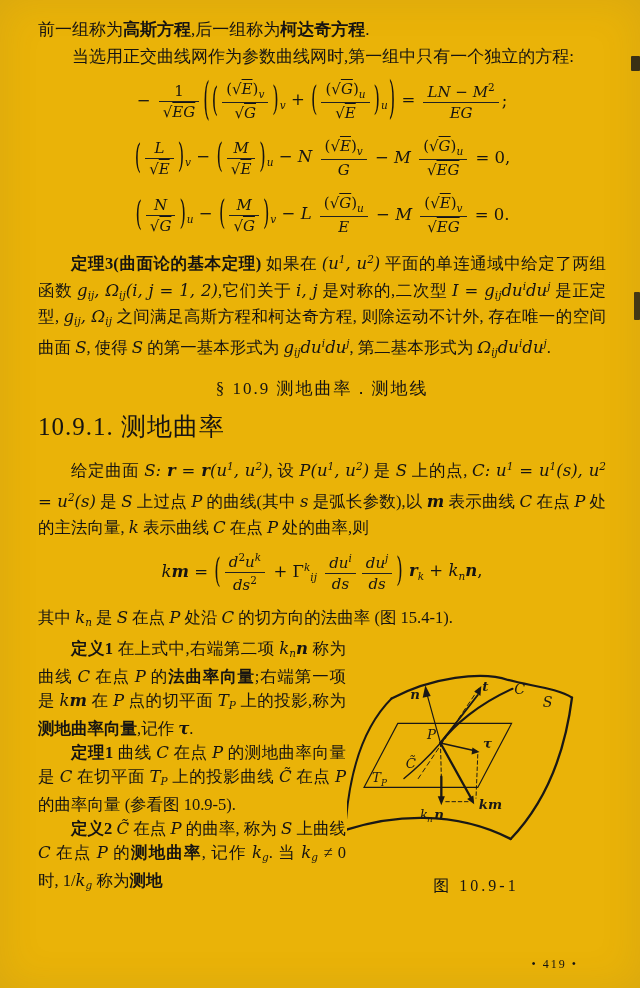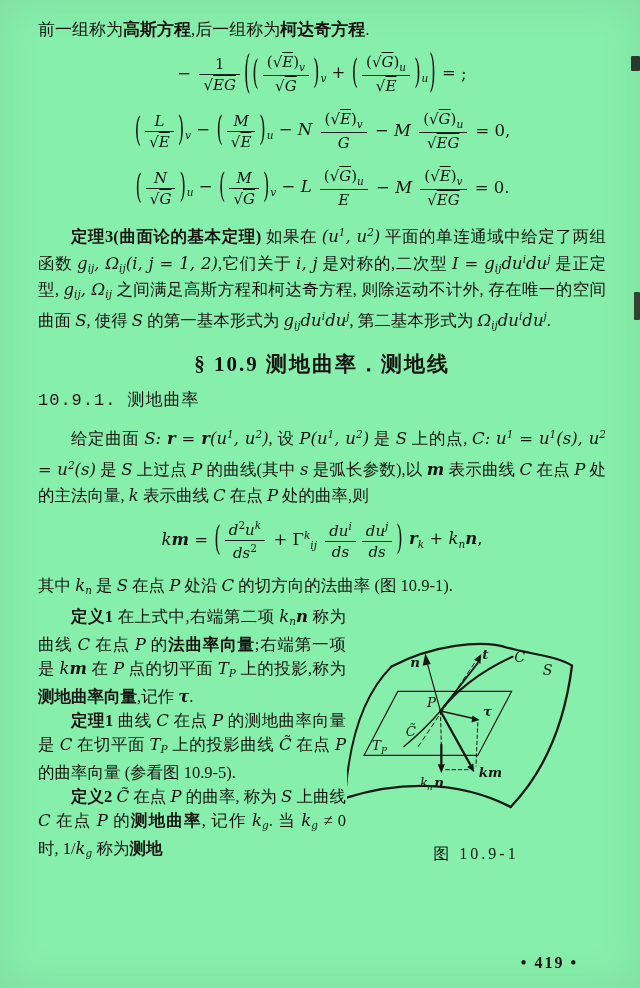--- a/index.html
+++ b/index.html
@@ -1,18 +1,18 @@
 <!DOCTYPE html>
 <html><head>
 <meta charset="utf-8">
 <style>
   html,body{margin:0;padding:0;background:#d9d7d0;}
   .page{
     position:relative; width:640px; height:988px; margin:0 auto;
-    background:#86efac; box-sizing:border-box;
+    background:#eab308; box-sizing:border-box;
     padding:16px 34px 0 38px;
     font-family:"Liberation Serif","DejaVu Serif",serif;
     color:#161412; overflow:hidden;
     box-shadow:inset 0 0 40px rgba(90,85,70,.12);
   }
   p{margin:0;}
   .body{font-size:17px; line-height:27px; text-align:justify;}
   .ind{text-indent:2em;}
   .thm{font-size:16.5px; line-height:22px; text-align:justify;}
   .b{font-weight:bold;}
@@ -30,41 +30,42 @@
     margin:0 3px; font-size:15px; line-height:1.2;}
   .frac .num,.frac .den{padding:0 4px; text-align:center; white-space:pre;}
   .frac .bar{align-self:stretch; height:0; border-top:1.4px solid #222; margin:1px 0;}
   .ov{text-decoration:overline;}
   .sub{font-size:10.5px; vertical-align:-4px;}
   .sup{font-size:10.5px; vertical-align:6px;}
   .bp{display:inline-block; font-style:normal; transform:scaleY(2.0); padding:0 1px;}
   .bp2{display:inline-block; font-style:normal; transform:scaleY(2.7); padding:0 1px;}
   .bd{font-weight:bold;}
 
-  .h1{text-align:center; font-size:21px; font-weight:bold; letter-spacing:2px; margin:14px 0 10px 0;}
-  .h2{font-size:17px; margin:2px 0 10px 0; letter-spacing:1px;font-family:Liberation Mono, monospace;}
+  .h1{text-align:center; font-size:17px; font-weight:normal; letter-spacing:2px; margin:14px 0 10px 0;}
+  .h2{font-size:25px; margin:2px 0 10px 0; letter-spacing:1px;}
 
   .cols{display:flex; margin-top:2px;}
   .leftcol{width:308px;}
   .leftcol p{font-size:16.5px; line-height:24px; text-align:justify; text-indent:2em;}
   .rightcol{width:260px; margin-left:0;}
   svg.fig{display:block; margin:10px auto 0 auto;}
   .caption{text-align:center; font-size:16px; margin-top:21px; letter-spacing:3px;}
 
-  .pagenum{position:absolute; right:62px; bottom:16px; font-weight:bold; font-size:16px; letter-spacing:2px;}
+  .pagenum{position:absolute; right:62px; bottom:16px; font-weight:normal; font-size:12px; letter-spacing:2px;}
   .smudge{position:absolute; background:#1c1a18; border-radius:1px;}
   .s1{right:0; top:56px; width:9px; height:15px; opacity:.85;}
   .s2{right:0; top:292px; width:6px; height:28px; opacity:.8;}
 </style>
 </head>
 <body>
 
 <div class="page">
 
   <p class="body"><span>前一组称为</span><span class="b">高斯方程</span><span>,后一组称为</span><span class="b">柯达奇方程</span><span>.</span></p>
+  <p class="body ind"><span>当选用正交曲线网作为参数曲线网时,第一组中只有一个独立的方程:</span></p>
 
   <div class="formula">
     <span class="seg"><span class="u">− </span></span>
     <span class="frac">
         <span class="num"><span class="u">1</span></span>
         <span class="bar"></span>
         <span class="den"><span class="u">√</span><span class="ov">EG</span></span>
       </span>
     <span class="seg"><span class="bp2">(</span><span class="bp">(</span></span>
     <span class="frac">
@@ -72,20 +73,25 @@
         <span class="bar"></span>
         <span class="den"><span class="u">√</span><span class="ov">G</span></span>
       </span>
     <span class="seg"><span class="bp">)</span><span class="sub">v</span><span class="u"> + </span><span class="bp">(</span></span>
     <span class="frac">
         <span class="num"><span class="u">(</span><span class="u">√</span><span class="ov">G</span><span class="u">)</span><span class="sub">u</span></span>
         <span class="bar"></span>
         <span class="den"><span class="u">√</span><span class="ov">E</span></span>
       </span>
     <span class="seg"><span class="bp">)</span><span class="sub">u</span><span class="bp2">)</span><span class="u"> = </span></span>
+    <span class="frac">
+        <span class="num"><span>LN − M</span><span class="sup u">2</span></span>
+        <span class="bar"></span>
+        <span class="den"><span>EG</span></span>
+      </span>
     <span class="seg"><span class="u">;</span></span>
   </div>
 
 
   <div class="formula">
     <span class="seg"><span class="bp">(</span></span>
     <span class="frac">
         <span class="num"><span>L</span></span>
         <span class="bar"></span>
         <span class="den"><span class="u">√</span><span class="ov">E</span></span>
@@ -160,21 +166,21 @@
         <span class="den"><span>ds</span></span>
       </span>
     <span class="frac">
         <span class="num"><span>du</span><span class="sup">j</span></span>
         <span class="bar"></span>
         <span class="den"><span>ds</span></span>
       </span>
     <span class="seg"><span class="bp">)</span><span> </span><span class="bd">r</span><span class="sub">k</span><span class="u"> + </span><span>k</span><span class="sub">n</span><span class="bd">n</span><span class="u">,</span></span>
   </div>
 
-  <p class="body" style="font-size:16.5px; line-height:26px;"><span>其中 </span><span class="m">k</span><span class="msub">n</span><span> 是 </span><span class="m">S</span><span> 在点 </span><span class="m">P</span><span> 处沿 </span><span class="m">C</span><span> 的切方向的法曲率 (图 10.9-1).</span></p>
+  <p class="body" style="font-size:16.5px; line-height:26px;"><span>其中 </span><span class="m">k</span><span class="msub">n</span><span> 是 </span><span class="m">S</span><span> 在点 </span><span class="m">P</span><span> 处沿 </span><span class="m">C</span><span> 的切方向的法曲率 (图 15.4-1).</span></p>
 
   <div class="cols">
     <div class="leftcol">
       <p><span class="b">定义1</span><span>  在上式中,右端第二项 </span><span class="m">k</span><span class="msub">n</span><span class="mb">n</span><span> 称为曲线 </span><span class="m">C</span><span> 在点 </span><span class="m">P</span><span> 的</span><span class="b">法曲率向量</span><span>;右端第一项是 </span><span class="m">k</span><span class="mb">m</span><span> 在 </span><span class="m">P</span><span> 点的切平面 </span><span class="m">T</span><span class="msub">P</span><span> 上的投影,称为</span><span class="b">测地曲率向量</span><span>,记作 </span><span class="mb">τ</span><span>.</span></p>
       <p><span class="b">定理1</span><span>  曲线 </span><span class="m">C</span><span> 在点 </span><span class="m">P</span><span> 的测地曲率向量是 </span><span class="m">C</span><span> 在切平面 </span><span class="m">T</span><span class="msub">P</span><span> 上的投影曲线 </span><span class="m">C̃</span><span> 在点 </span><span class="m">P</span><span> 的曲率向量 (参看图 10.9-5).</span></p>
       <p><span class="b">定义2</span><span>  </span><span class="m">C̃</span><span> 在点 </span><span class="m">P</span><span> 的曲率, 称为 </span><span class="m">S</span><span> 上曲线 </span><span class="m">C</span><span> 在点 </span><span class="m">P</span><span> 的</span><span class="b">测地曲率</span><span>, 记作 </span><span class="m">k</span><span class="msub">g</span><span>. 当 </span><span class="m">k</span><span class="msub">g</span><span> ≠ 0 时, 1/</span><span class="m">k</span><span class="msub">g</span><span> 称为</span><span class="b">测地</span></p>
     </div>
     <div class="rightcol">
       <svg class="fig" width="258" height="208" viewBox="0 0 290 234" fill="none" stroke="#1a1816" stroke-linecap="round">
 

